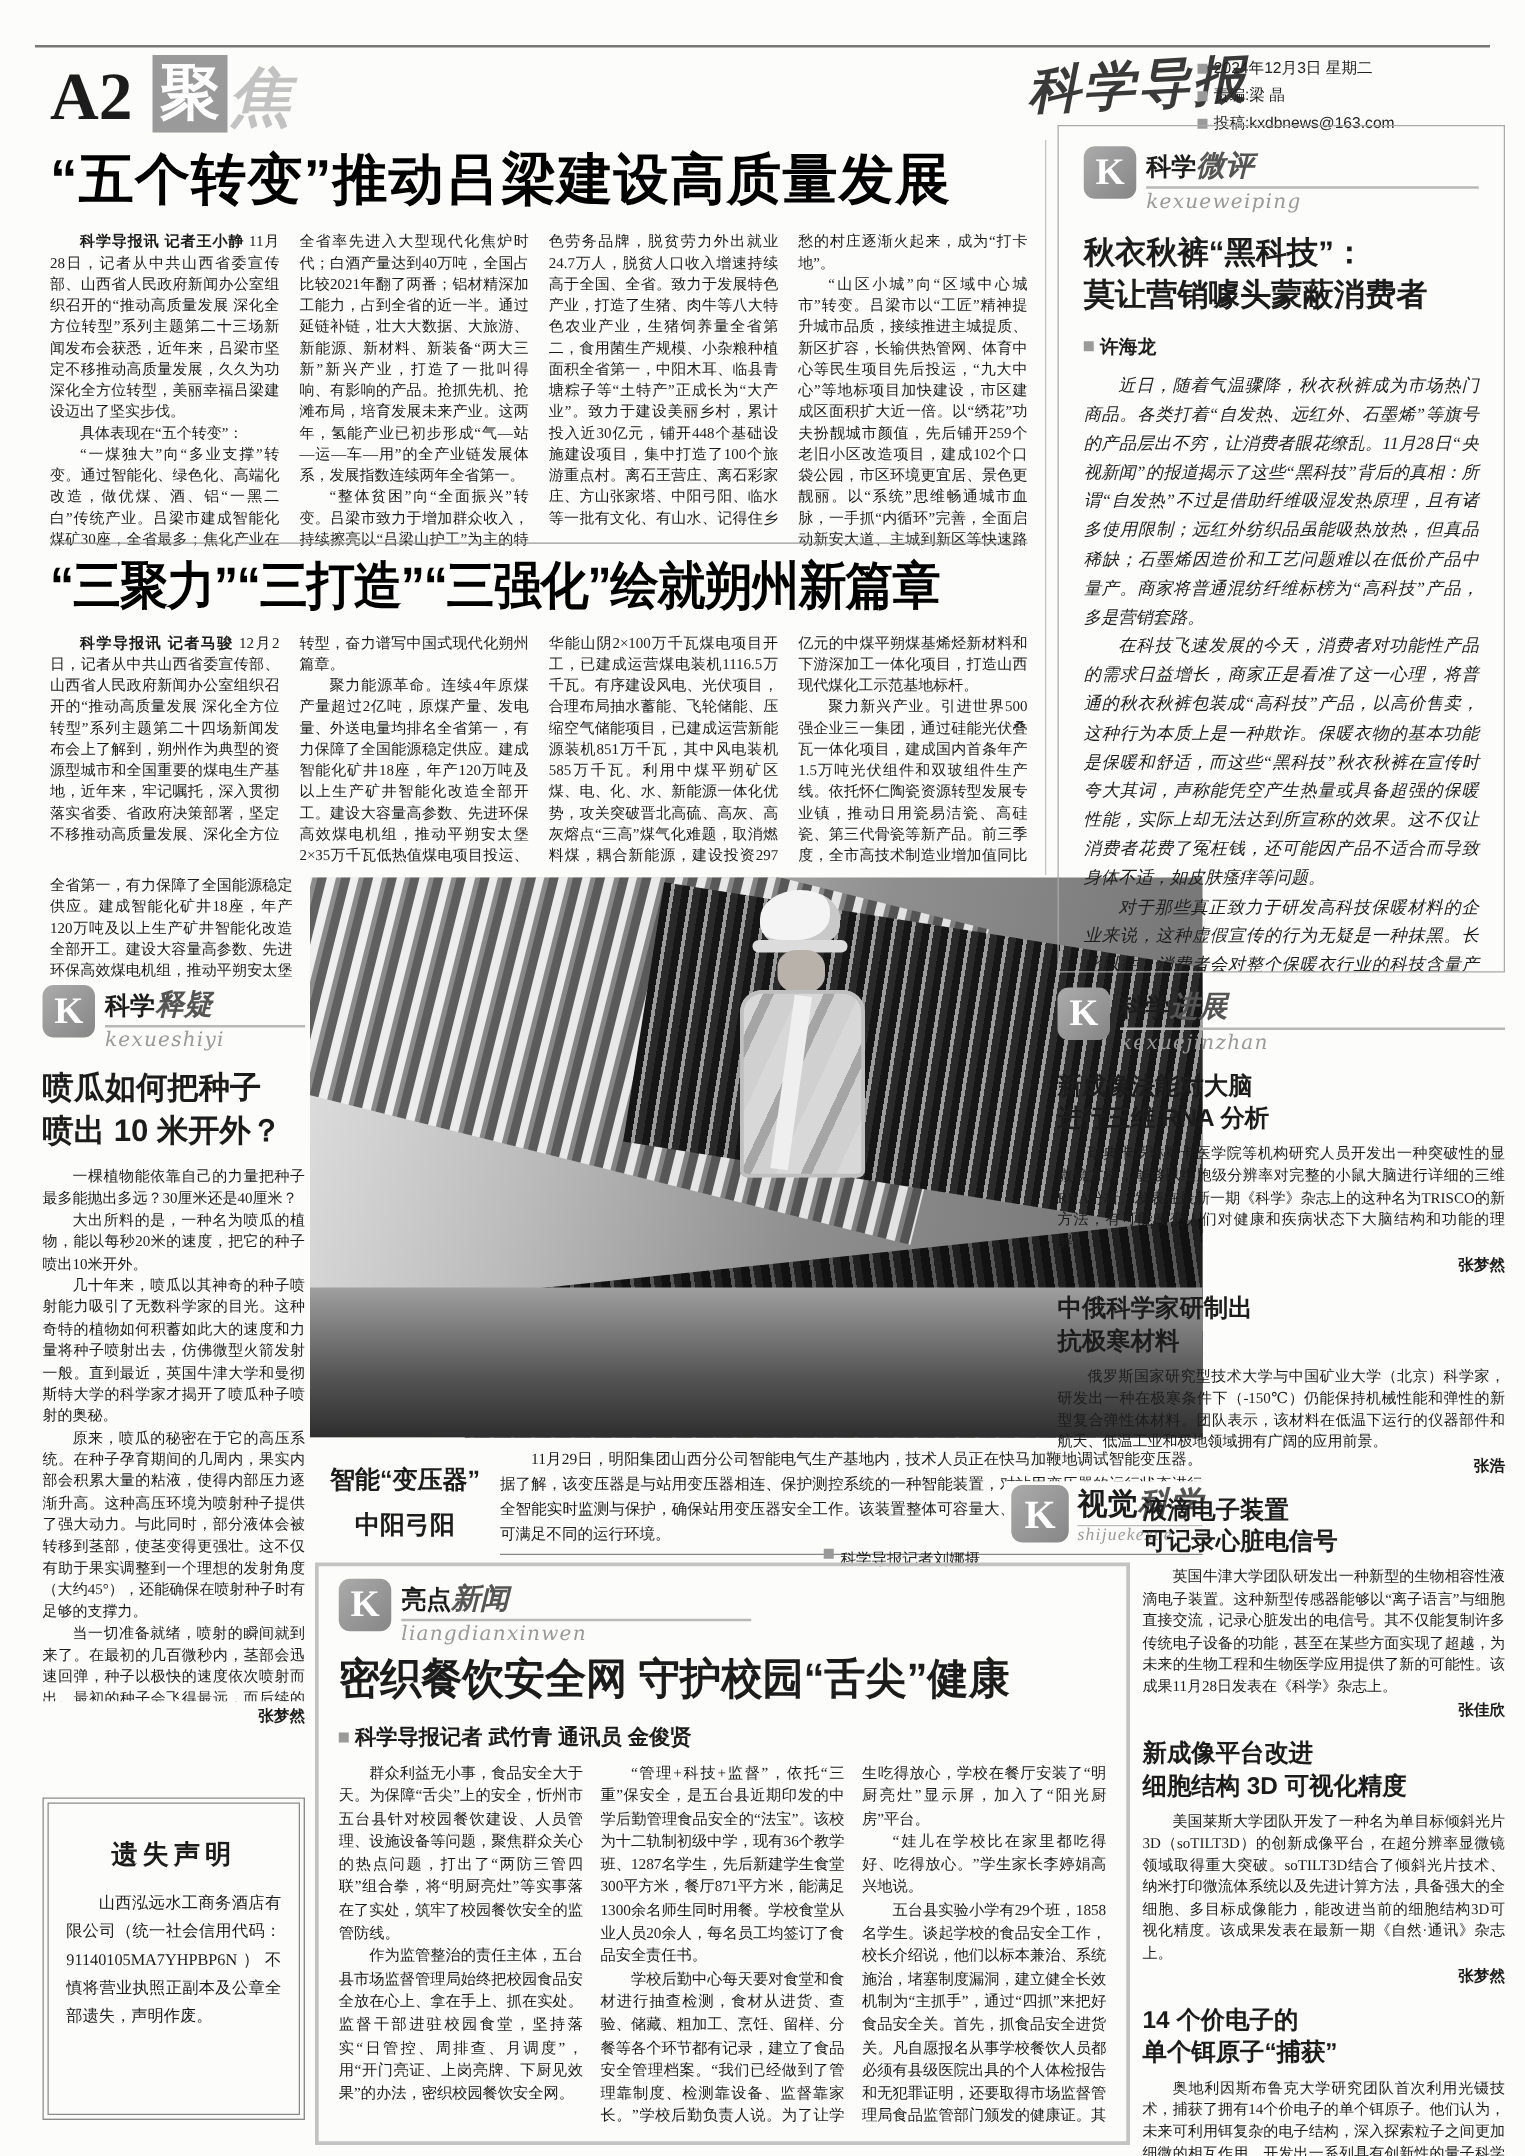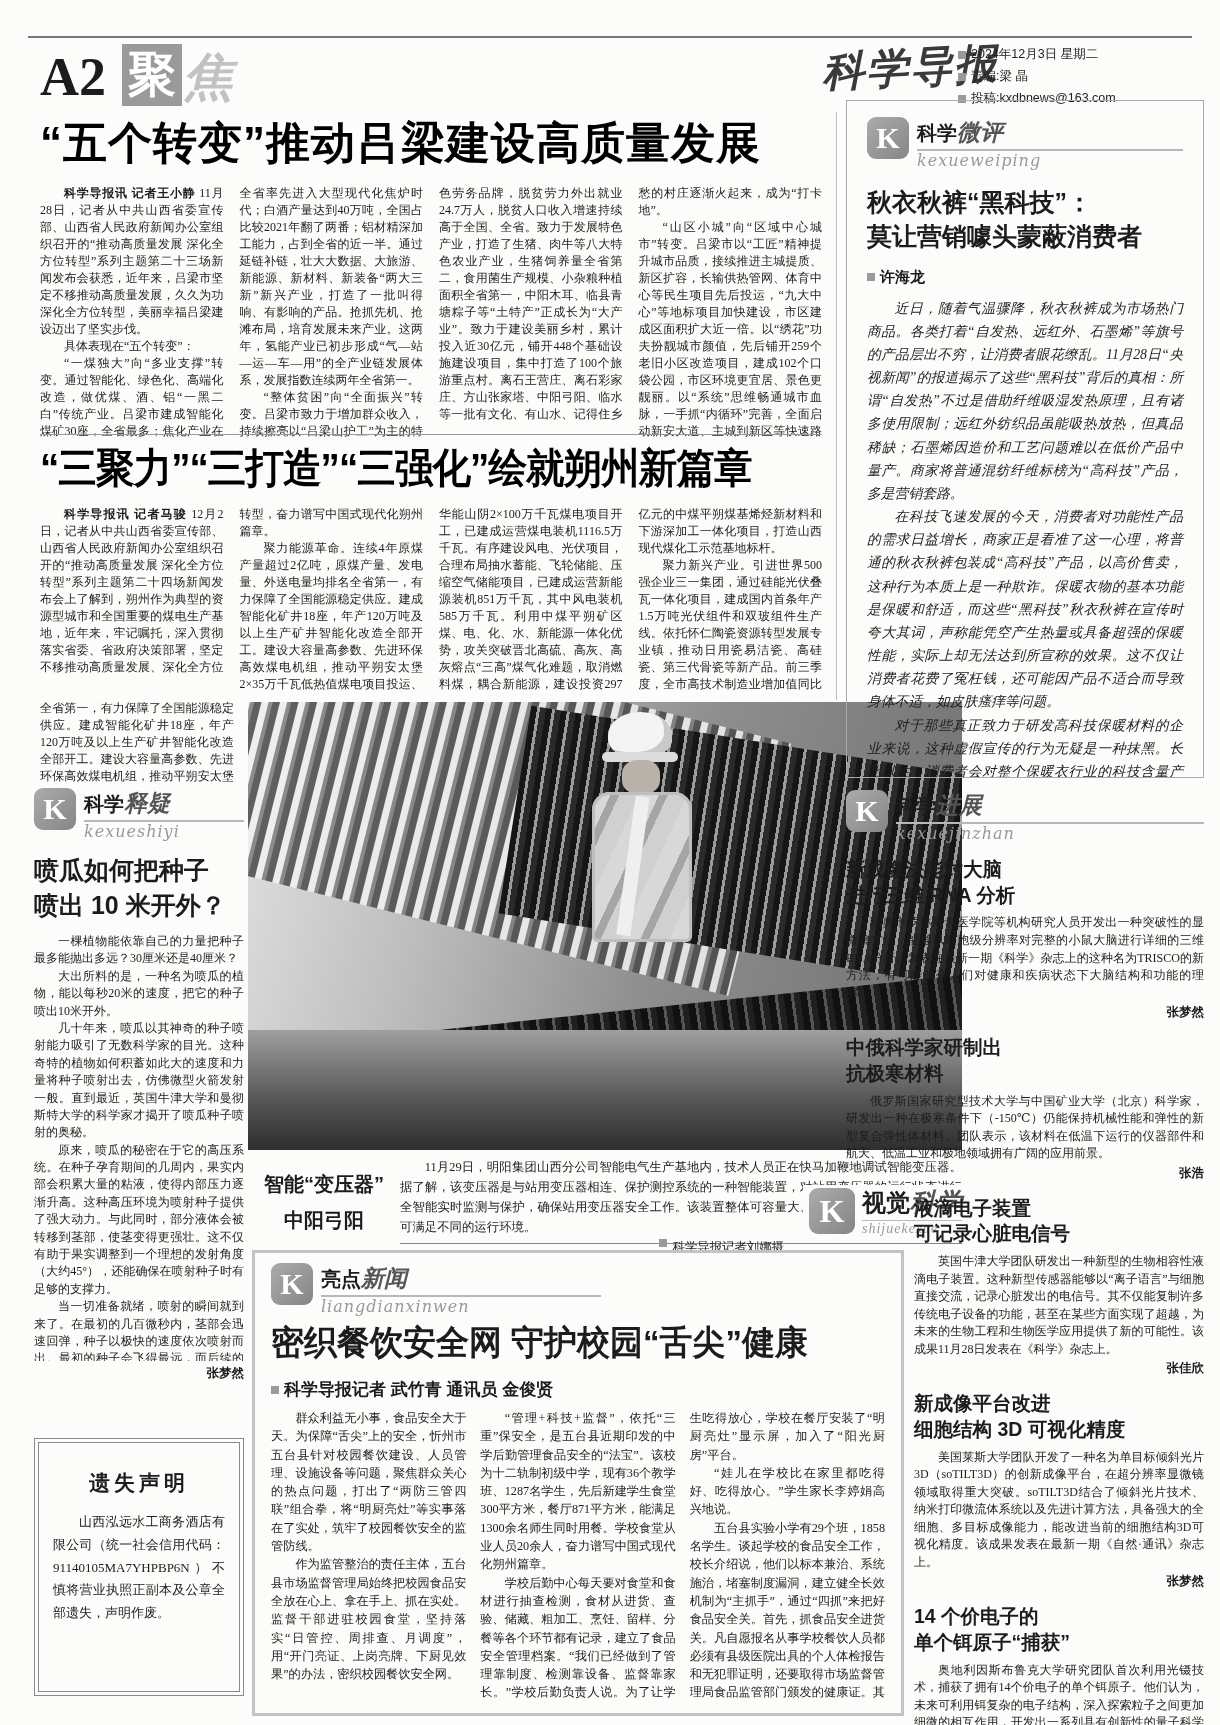--- a/index.html
+++ b/index.html
@@ -241,21 +241,21 @@
       </div>
     </div>
     <div class="ld-headline">密织餐饮安全网  守护校园“舌尖”健康</div>
     <div class="ld-byline">
         <span class="sq"></span>
         <span>科学导报记者 武竹青 通讯员 金俊贤</span>
       </div>
     <div class="ld-body">
       <p>群众利益无小事，食品安全大于天。为保障“舌尖”上的安全，忻州市五台县针对校园餐饮建设、人员管理、设施设备等问题，聚焦群众关心的热点问题，打出了“两防三管四联”组合拳，将“明厨亮灶”等实事落在了实处，筑牢了校园餐饮安全的监管防线。</p>
         <p>作为监管整治的责任主体，五台县市场监督管理局始终把校园食品安全放在心上、拿在手上、抓在实处。监督干部进驻校园食堂，坚持落实“日管控、周排查、月调度”，用“开门亮证、上岗亮牌、下厨见效果”的办法，密织校园餐饮安全网。</p>
-        <p>“管理+科技+监督”，依托“三重”保安全，是五台县近期印发的中学后勤管理食品安全的“法宝”。该校为十二轨制初级中学，现有36个教学班、1287名学生，先后新建学生食堂300平方米，餐厅871平方米，能满足1300余名师生同时用餐。学校食堂从业人员20余人，奋力谱写中国式现代化朔州篇章。</p>
+        <p>“管理+科技+监督”，依托“三重”保安全，是五台县近期印发的中学后勤管理食品安全的“法宝”。该校为十二轨制初级中学，现有36个教学班、1287名学生，先后新建学生食堂300平方米，餐厅871平方米，能满足1300余名师生同时用餐。学校食堂从业人员20余人，每名员工均签订了食品安全责任书。</p>
         <p>学校后勤中心每天要对食堂和食材进行抽查检测，食材从进货、查验、储藏、粗加工、烹饪、留样、分餐等各个环节都有记录，建立了食品安全管理档案。“我们已经做到了管理靠制度、检测靠设备、监督靠家长。”学校后勤负责人说。为了让学生吃得放心，学校在餐厅安装了“明厨亮灶”显示屏，加入了“阳光厨房”平台。</p>
         <p>“娃儿在学校比在家里都吃得好、吃得放心。”学生家长李婷娟高兴地说。</p>
         <p>五台县实验小学有29个班，1858名学生。谈起学校的食品安全工作，校长介绍说，他们以标本兼治、系统施治，堵塞制度漏洞，建立健全长效机制为“主抓手”，通过“四抓”来把好食品安全关。首先，抓食品安全进货关。凡自愿报名从事学校餐饮人员都必须有县级医院出具的个人体检报告和无犯罪证明，还要取得市场监督管理局食品监管部门颁发的健康证。其次，抓食品安全监督关。在县市场监督管理所的协助监督下，学校与后勤中心制定了《食品安全管理制度》《食材食品进货查验制度》，把好食品安全评审关；成立了由校长牵头的领导小组，制定了领导陪餐制度，还要定期组织食品安全检查。最后，抓食品安全奖惩关。学校把食品安全卫生工作列入年度考核，今年以来，先后对食堂从业人员培训、再培训6人，考核返岗人员4人。</p>
     </div>
   </div>
 
   <div class="sidebar">
     <div class="wp-box">
       <div class="sec-head">
         <div class="kb">K</div>

